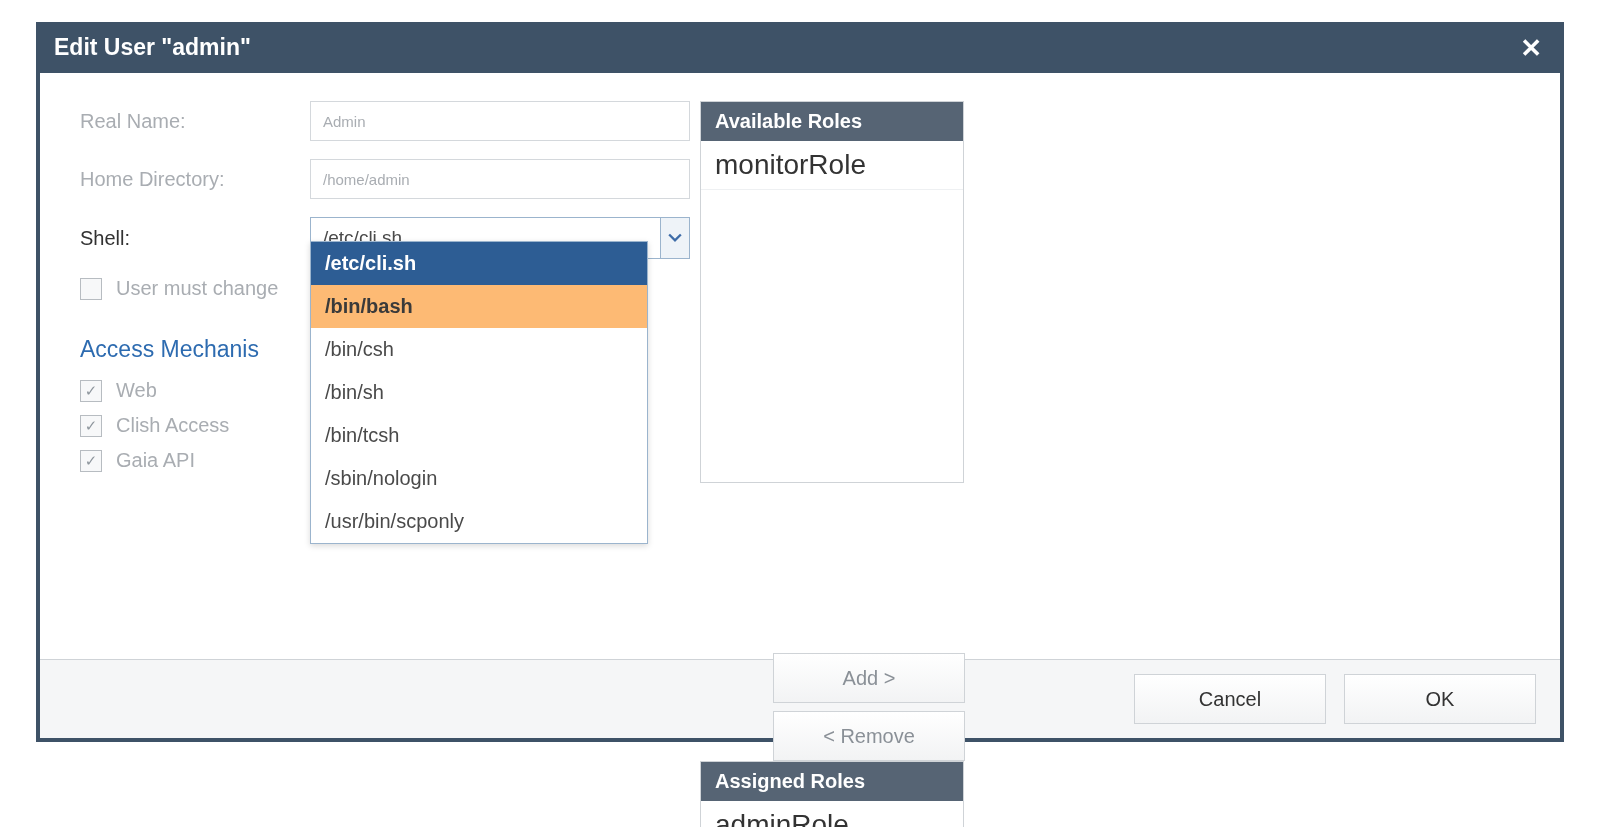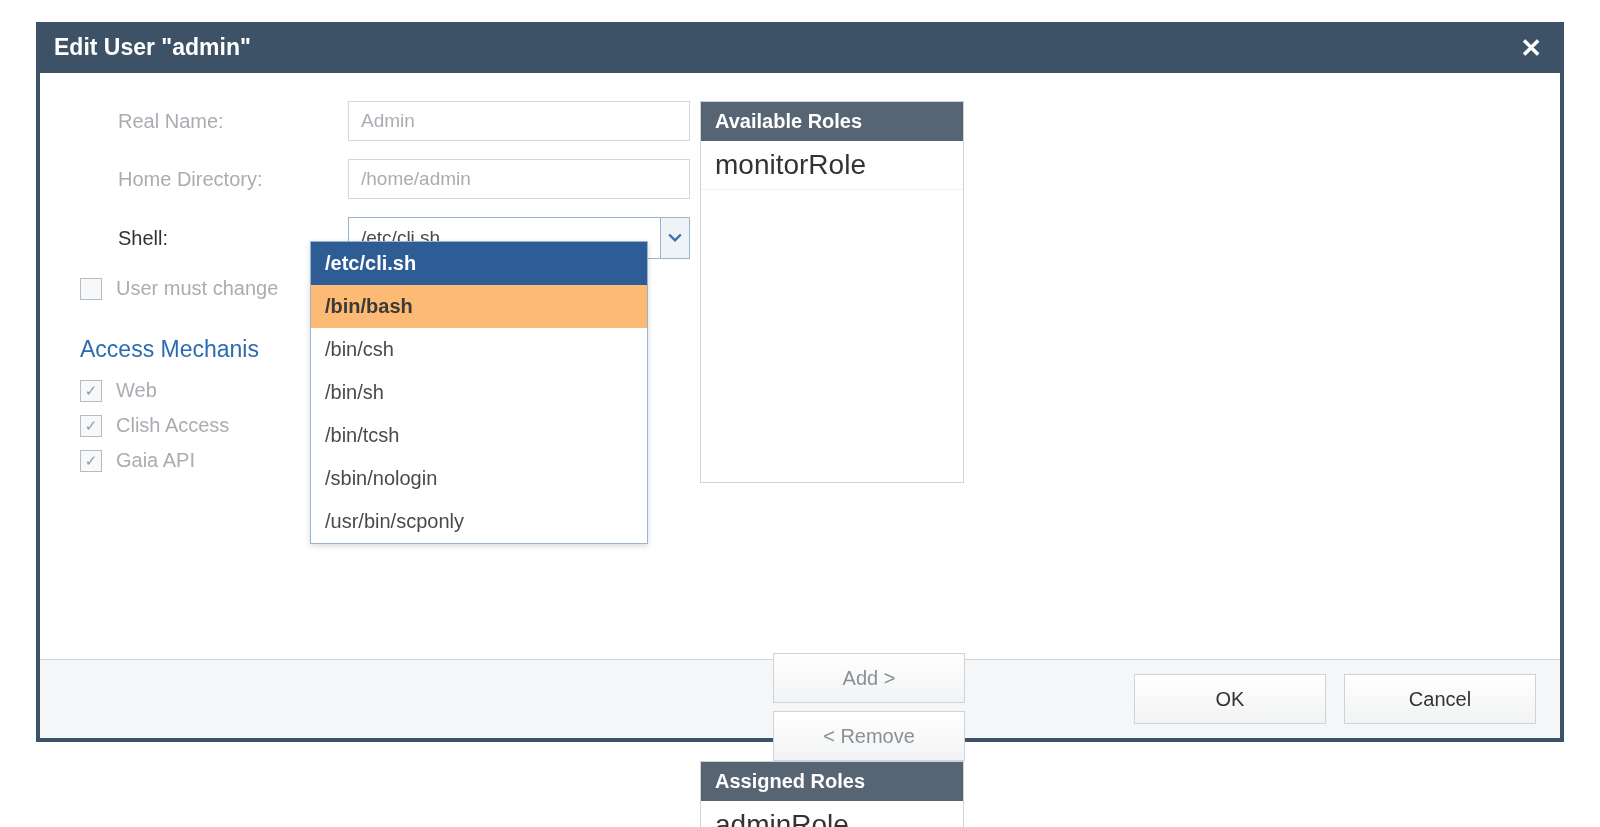--- a/index.html
+++ b/index.html
@@ -39,36 +39,35 @@
 
   
   .form-col{
     width:610px;
     position:relative;
   }
   .form-row{
     display:flex;
     align-items:center;
     margin-bottom:18px;
-    margin-left:38px;
   }
   .form-row label{
     width:230px;
     color:#a9adb2;
     font-size:20px;
   }
   .form-row.active label{color:#323232;}
   .text-input{
     flex:1;
     height:38px;
     border:1px solid #d4d8dc;
     background:#ffffff;
     color:#a9adb2;
     padding:0 12px;
-    font-size:19px;
+    font-size:15px;
   }
   .combo{
     flex:1;
     height:40px;
     border:1px solid #9bb4cd;
     background:#ffffff;
     display:flex;
     align-items:center;
     justify-content:space-between;
     padding:0 0 0 12px;
@@ -292,19 +291,19 @@
         <div class="panel-body" id="assigned-body">
             <div class="role-item">adminRole</div>
           </div>
       </div>
     </div>
 
   </div>
 
   <div class="dialog-footer">
     <div class="btn primary">
-      <span>OK</span>
+      <span>Cancel</span>
     </div>
     <div class="btn primary">
-      <span>Cancel</span>
+      <span>OK</span>
     </div>
   </div>
 </div>
 
 </body></html>

